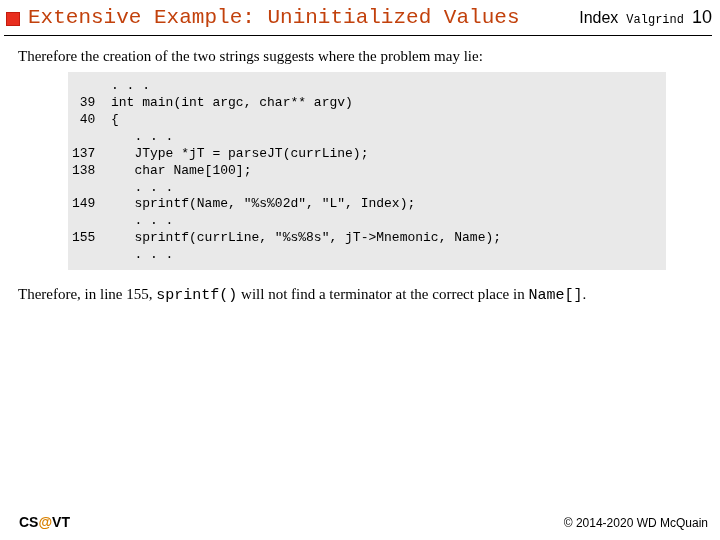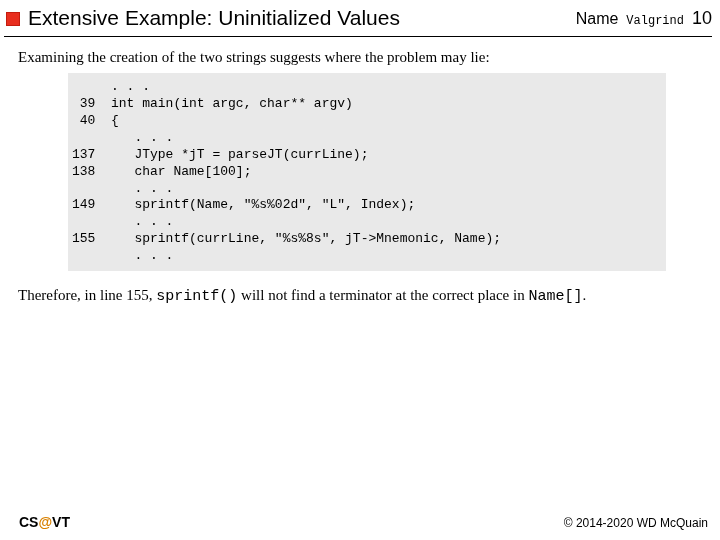--- a/index.html
+++ b/index.html
@@ -22,24 +22,24 @@
   .red-square {
     width: 14px;
     height: 14px;
     background: #e82e1e;
     border: 1px solid #c41c0e;
     margin-right: 8px;
     margin-left: 2px;
     flex-shrink: 0;
   }
   .title {
-    font-family: Liberation Sans, sans-serif;
+    font-family: Liberation Mono, monospace;
     font-size: 21px;
     font-weight: 400;
-    color: #000000;
+    color: #c2410c;
     flex: 1;
     padding-bottom: 2px;
   }
   .header-right {
     display: flex;
     align-items: baseline;
     gap: 8px;
     padding-bottom: 2px;
   }
   .intro-label {
@@ -93,28 +93,28 @@
   }
   .footer-right { font-size: 12px; }
 </style>
 </head>
 <body>
 
 <div class="header">
   <div class="red-square"></div>
   <div class="title">Extensive Example:  Uninitialized Values</div>
   <div class="header-right">
-    <span class="intro-label">Name</span>
+    <span class="intro-label">Index</span>
     <span class="valgrind">Valgrind</span>
     <span class="page-num">10</span>
   </div>
 </div>
 
 <div class="content">
-  <div class="intro-line">Examining the creation of the two strings suggests where the problem may lie:</div>
+  <div class="intro-line">Therefore the creation of the two strings suggests where the problem may lie:</div>
 
   <div class="code-block">     . . .
  39  int main(int argc, char** argv)
  40  {
         . . .
 137     JType *jT = parseJT(currLine);
 138     char Name[100];
         . . .
 149     sprintf(Name, "%s%02d", "L", Index);
         . . .

